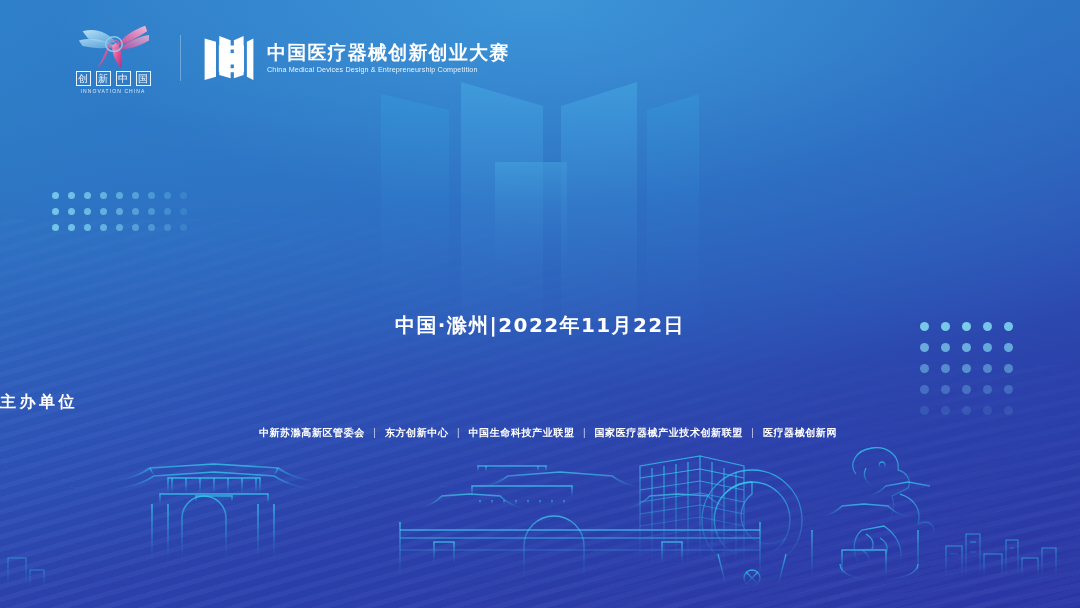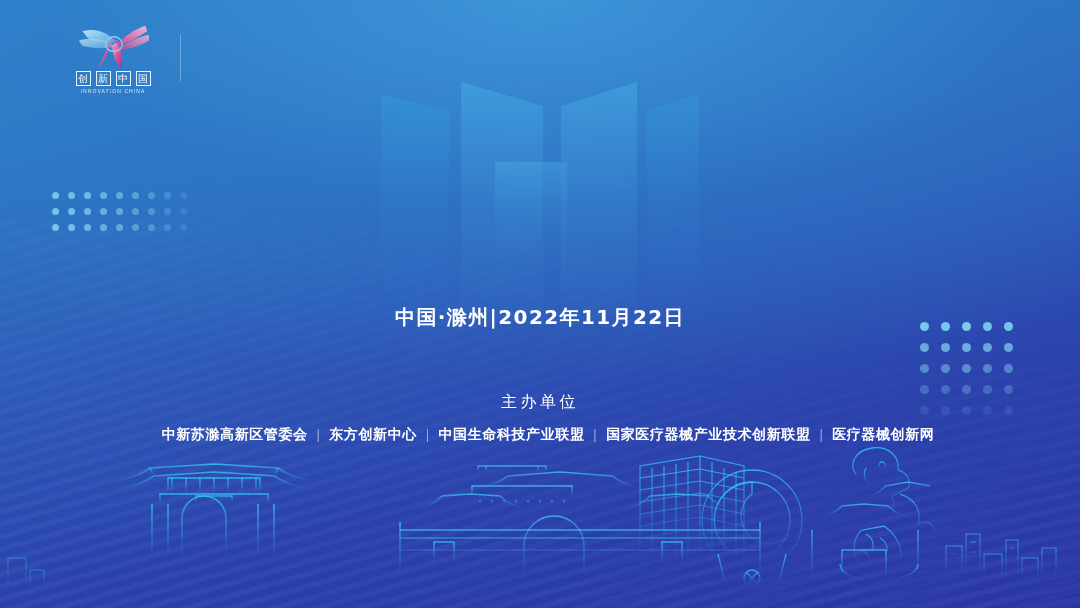--- a/index.html
+++ b/index.html
@@ -123,40 +123,40 @@
   }
   .title-2{
     margin-top:10px;
     font-size:53px; font-weight:bold; color:#ffffff;
     letter-spacing:2px; line-height:1.16;
     font-family:"DejaVu Sans","Liberation Sans",sans-serif;
     text-shadow:0 2px 10px rgba(10,40,110,.35);
   }
 
   .meta-date{
-    position:absolute; left:0; right:0; top:304px;
+    position:absolute; left:0; right:0; top:312px;
     text-align:center;
     font-size:20px; font-weight:bold; color:#ffffff;
     letter-spacing:1.4px;
     font-family:"DejaVu Sans","Liberation Sans",sans-serif;
   }
 
   .org-title{
     position:absolute; left:0; right:0; top:392px;
-    text-align:center;
-    font-size:16px; font-weight:normal; color:#ffffff;
+    text-align:left;
+    font-size:16px; font-weight:bold; color:#ffffff;
     letter-spacing:3.5px;
     font-family:"DejaVu Sans","Liberation Sans",sans-serif;
   }
   .org-list{
     position:absolute; left:0; right:0; top:426px;
     text-align:center;
-    font-size:14px; font-weight:bold; color:#ffffff;
+    font-size:10px; font-weight:bold; color:#ffffff;
     letter-spacing:.6px; white-space:nowrap;
-    font-family:Liberation Serif, serif;
+    font-family:Liberation Sans, sans-serif;
     padding-left:16px;
   }
   .org-list .sep{ color:rgba(255,255,255,.72); font-weight:normal; padding:0 5px; }
 
   
   .skyline{
     position:absolute; left:0; right:0; bottom:0;
     height:170px;
     pointer-events:none;
   }
@@ -298,20 +298,34 @@
         <span class="seal">创</span>
         <span class="seal">新</span>
         <span class="seal">中</span>
         <span class="seal">国</span>
       </div>
       <div class="bird-en">INNOVATION CHINA</div>
     </div>
 
     <div class="divider-v"></div>
 
+    <div class="logo-main">
+      <svg class="logo-mark" viewBox="0 0 64 62">
+        <polygon points="2,7 16,11 16,54 2,58" fill="#ffffff"></polygon>
+        <polygon points="20,4 34,9 34,56 20,52" fill="#ffffff"></polygon>
+        <path d="M22,18 L48,18 L48,46 L22,46 Z" fill="none" stroke="#ffffff" stroke-width="5"></path>
+        <rect x="29" y="25" width="12" height="14" fill="#ffffff"></rect>
+        <polygon points="38,9 50,4 50,52 38,56" fill="#ffffff"></polygon>
+        <polygon points="54,11 62,7 62,58 54,54" fill="#ffffff"></polygon>
+      </svg>
+      <div class="logo-words">
+        <div class="logo-cn">中国医疗器械创新创业大赛</div>
+        <div class="logo-en">China Medical Devices Design &amp; Entrepreneurship Competition</div>
+      </div>
+    </div>
   </div>
 
 
   <div class="meta-date">中国·滁州|2022年11月22日</div>
 
   <div class="org-title">主办单位</div>
 
   <div class="org-list">
     <span>中新苏滁高新区管委会</span>
     <span class="sep">|</span>

